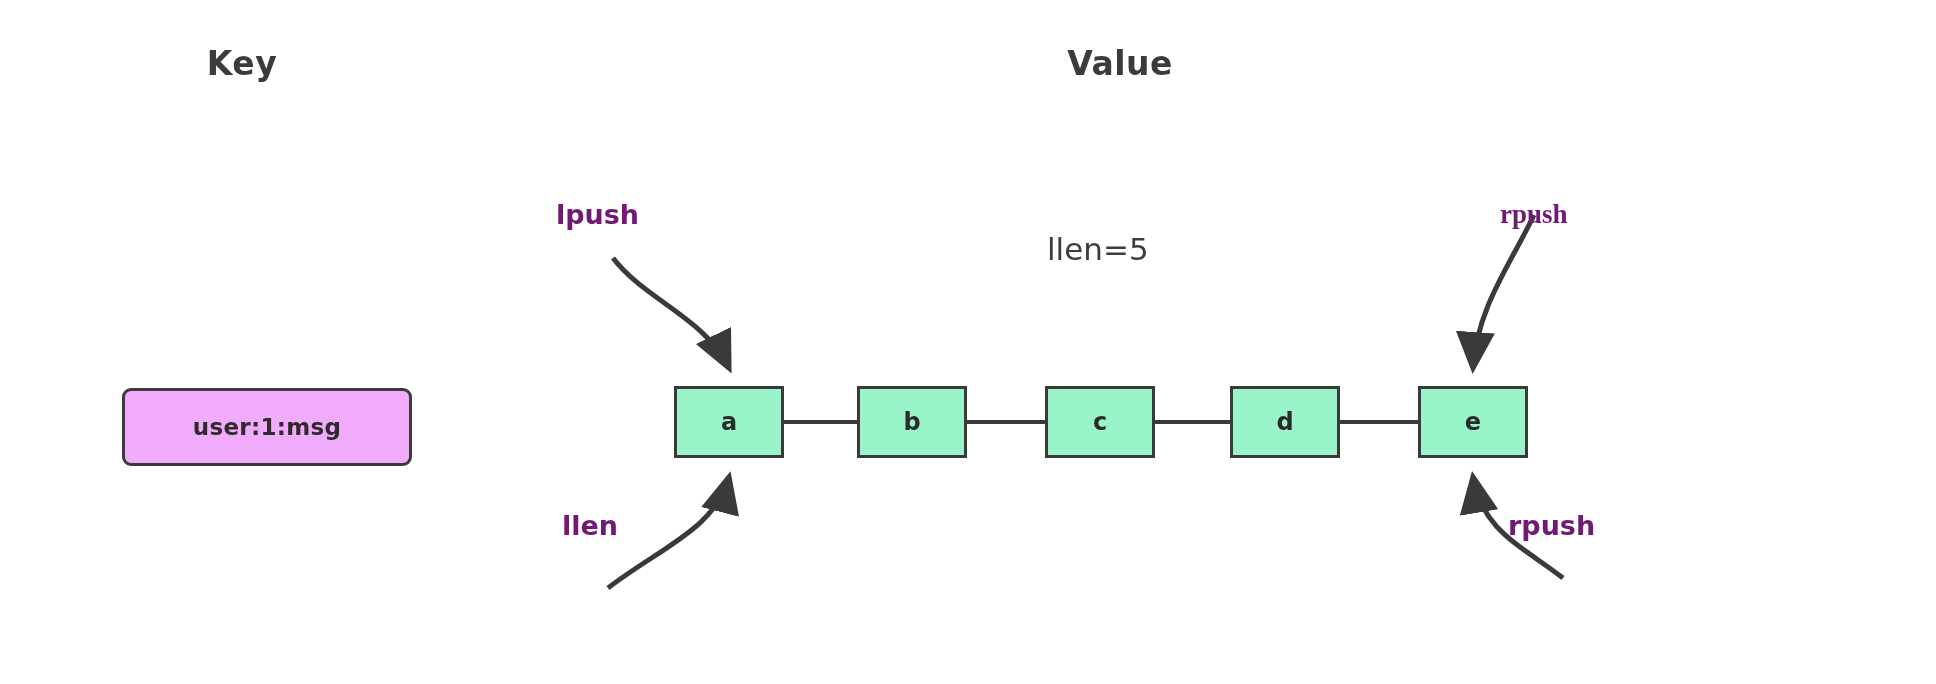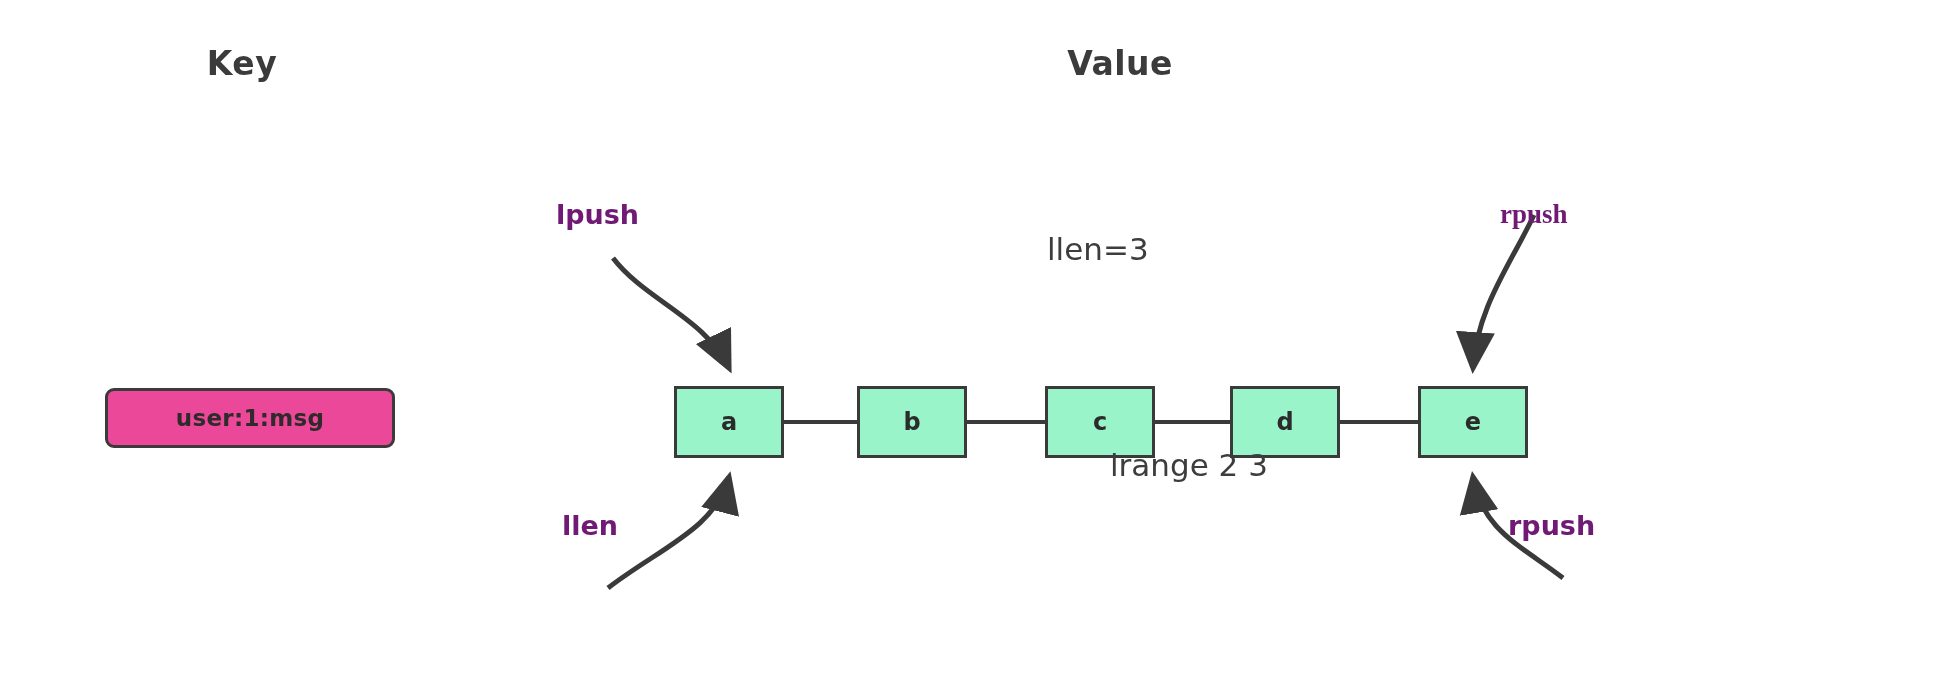--- a/index.html
+++ b/index.html
@@ -67,25 +67,25 @@
     font-size: 31px;
     font-weight: normal;
     color: #3d3d3d;
     white-space: nowrap;
   }
   #annot-llen   { left: 1047px; top: 231px; }
   #annot-lrange { left: 1110px; top: 447px; }
 
   #key-box {
     position: absolute;
-    left: 105px;
+    left: 122px;
     top: 388px;
     width: 290px;
-    height: 60px;
-    background: #ec4899;
+    height: 78px;
+    background: #f0abfc;
     border: 3px solid #3c3a3a;
     border-radius: 9px;
     box-sizing: border-box;
     display: flex;
     align-items: center;
     justify-content: center;
   }
   #key-box-label {
     font-size: 23px;
     font-weight: bold;
@@ -164,16 +164,15 @@
   </div>
   <div class="node-box" id="node-4">
     <span class="node-label">e</span>
   </div>
 
   <div class="op-label" id="label-lpush">lpush</div>
   <div class="op-label" id="label-rpush">rpush</div>
   <div class="op-label" id="label-lpop">llen</div>
   <div class="op-label" id="label-rpop">rpush</div>
 
-  <div class="annot-label" id="annot-llen">llen=3</div>
-  <div class="annot-label" id="annot-lrange">lrange 2 3</div>
+  <div class="annot-label" id="annot-llen">llen=5</div>
 
 </div>
 
 </body></html>

